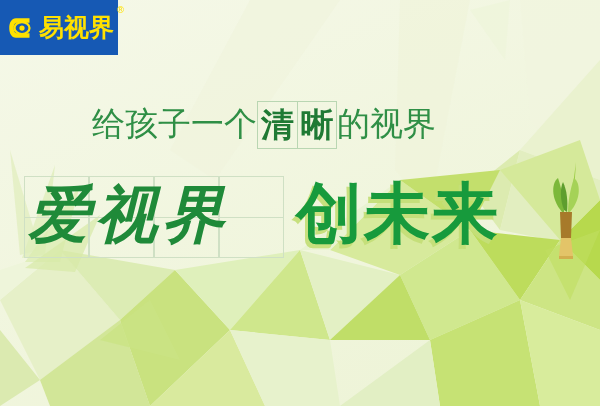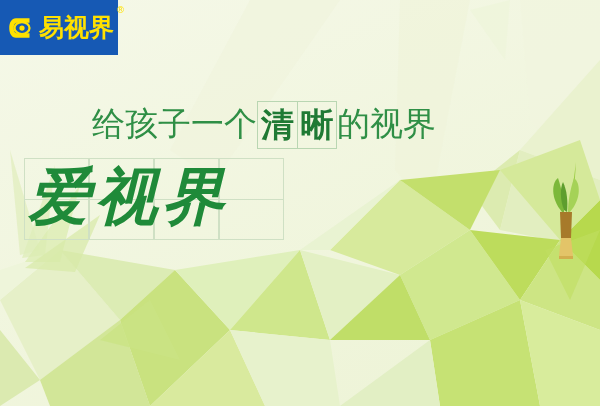--- a/index.html
+++ b/index.html
@@ -88,21 +88,21 @@
     border: 1px solid #b9d6b2;
     width: 40px;
     text-align: center;
   }
   .hl-char.hl-strong.hl-first { border-right-width: 0; }
 
   
   #slogan {
     position: absolute;
     left: 0px;
-    top: 150px;
+    top: 168px;
     width: 600px;
     height: 100px;
   }
   #slogan-grid {
     position: absolute;
     left: 24px;
     top: 8px;
     width: 262px;
     height: 82px;
   }
@@ -244,20 +244,21 @@
   </div>
 
   <div id="slogan">
     <div id="slogan-grid">
       <div class="grid-cell" style="left:0px;"></div>
       <div class="grid-cell" style="left:65px;"></div>
       <div class="grid-cell" style="left:130px;"></div>
       <div class="grid-cell" style="left:195px;"></div>
     </div>
     <div id="slogan-a">爱视界</div>
+    <div id="slogan-b">创未来</div>
   </div>
 
   <svg id="sprout" viewBox="0 0 52 100">
     <path d="M30 48 L36 2 L33 48 Z" fill="#9ccd45"></path>
     <path d="M22 52 C10 38 12 22 18 18 C22 30 24 42 24 52 Z" fill="#7cb83a"></path>
     <path d="M30 52 C42 38 40 22 34 18 C30 30 28 42 28 52 Z" fill="#a5d257"></path>
     <path d="M24 50 C20 40 20 28 23 22 C27 30 28 42 27 52 Z" fill="#5e9e2e"></path>
     <path d="M20 52 L32 52 L31 78 L21 78 Z" fill="#a77a2a"></path>
     <path d="M21 78 L31 78 L33 96 L19 96 Z" fill="#e3c468"></path>
     <path d="M19 96 L33 96 L33 99 L19 99 Z" fill="#d2ae4e"></path>

